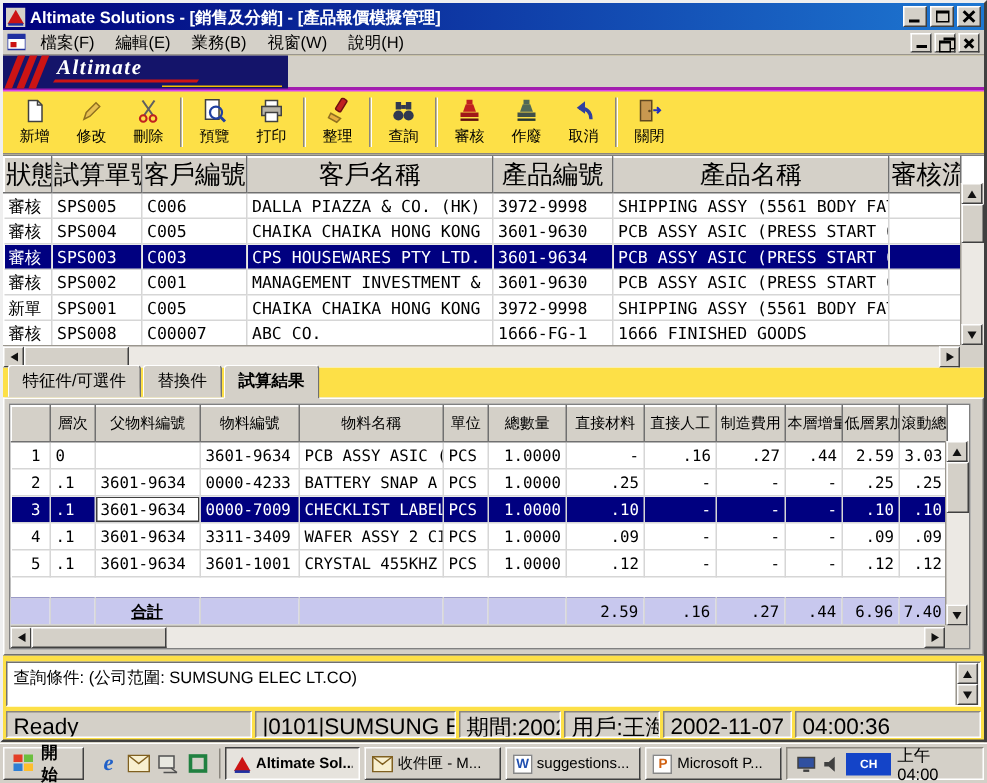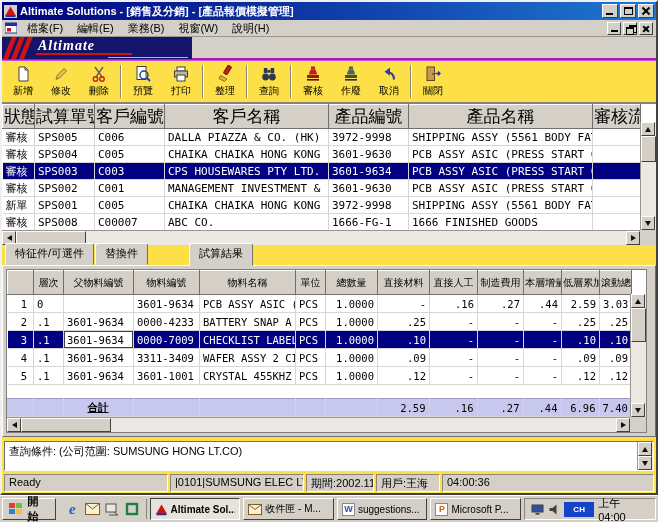--- a/index.html
+++ b/index.html
@@ -60,21 +60,21 @@
   .topgrid { height:142px; position:relative; background:#fff; border-top:1px solid #808080; overflow:hidden; }
   .tg { width:638px; font-size:11px; }
   .tg th { height:17px; font-size:17px; }
   .tg td { height:17px; font-size:11px; }
   .ta1{width:32px}.ta2{width:60px}.ta3{width:70px}.ta4{width:164px}.ta5{width:80px}.ta6{width:184px}.ta7{width:48px}
 
   
   .tabstrip { height:20px; display:flex; align-items:flex-end; gap:1px; padding:2px 3px 0; position:relative; z-index:2; }
   .tab { padding:2px 9px 3px; font-size:11px; background:#d4d0c8; border:1px solid; border-color:#fff #707070 #d4d0c8 #fff;
          border-radius:3px 3px 0 0; cursor:default; }
-  .tab.active { font-weight:normal; margin-bottom:-1px; padding-bottom:4px;margin-left:40px; }
+  .tab.active { font-weight:bold; margin-bottom:-1px; padding-bottom:4px; }
   .tabpanel { height:172px; border:1px solid; border-color:#fff #707070 #707070 #fff; background:#d4d0c8; padding:3px 2px 3px 3px; position:relative; z-index:1; }
 
   
   .bgrid { position:relative; width:641px; height:164px; background:#fff; border:1px solid #808080; overflow:hidden; }
   .bt { width:624px; font-size:10.5px; }
   .bt th { height:24px; font-size:10px; white-space:normal; line-height:11px; vertical-align:middle; }
   .bt td { height:18px; font-size:10.5px; }
   .bt td:first-child { text-align:right; padding-right:6px; }
   .bt td:nth-child(n+7):nth-child(-n+13) { text-align:right; }
   .cb1{width:26px}.cb2{width:30px}.cb3{width:70px}.cb4{width:66px}.cb5{width:96px}.cb6{width:30px}.cb7{width:52px}
@@ -97,21 +97,21 @@
   .tri.right { border-top:3px solid transparent; border-bottom:3px solid transparent; border-left:5px solid #101010; }
   .corner { position:absolute; right:0; bottom:0; width:16px; height:15px; background:#d4d0c8; }
 
   
   .querybox { margin:4px 2px 0; width:650px; height:30px; background:#fff; border:1px solid; border-color:#707070 #fff #fff #707070;
               position:relative; font-size:11px; padding:2px 20px 2px 4px; overflow:hidden; }
   .querybox .vscroll { top:0; right:0; bottom:0; }
 
   
   .statusbar { margin-top:3px; height:18px; display:flex; gap:2px; padding:0 2px; }
-  .spanel { border:1px solid; border-color:#8a867e #fff #fff #8a867e; font-size:11px; padding:1px 4px;
+  .spanel { border:1px solid; border-color:#8a867e #fff #fff #8a867e; font-size:15px; padding:1px 4px;
             white-space:nowrap; overflow:hidden; background:#d4d0c8; }
   .sp-ready{width:164px} .sp-co{width:134px} .sp-period{width:68px} .sp-user{width:64px} .sp-date{width:86px} .sp-time{flex:1}
 
   
   .taskbar { position:absolute; left:0; top:495px; width:658px; height:27px; background:var(--taskbar-bg,#d4d0c8);
              border-top:1px solid #fff; display:flex; align-items:center; padding:0 2px; gap:3px; }
   .startbtn { height:22px; border:1px solid; border-color:#fff #404040 #404040 #fff; display:flex; align-items:center;
               gap:4px; padding:0 6px; font-weight:bold; font-size:11px; background:#d4d0c8; }
   .flag { width:15px; height:12px; display:grid; grid-template-columns:6px 6px; grid-template-rows:5px 5px; gap:1px; }
   .flag i { display:block; } .f1{background:#e33e26}.f2{background:#6cbf3f}.f3{background:#2f7fd4}.f4{background:#fdbe2e}
@@ -583,37 +583,38 @@
           </div>
         <div class="sbtn">
             <span class="tri right"></span>
           </div>
       </div>
       <div class="corner"></div>
     </div>
   </div>
 
   <div class="querybox">
-    <span>查詢條件: (公司范圍: SUMSUNG HONG LT.CO)</span>
+    <span>查詢條件: (公司范圍: SUMSUNG ELEC LT.CO)</span>
     <div class="vscroll">
       <div class="sbtn">
           <span class="tri up"></span>
         </div>
       <div class="track"></div>
       <div class="sbtn">
           <span class="tri down"></span>
         </div>
     </div>
   </div>
 
   <div class="statusbar">
     <div class="spanel sp-ready">Ready</div>
     <div class="spanel sp-co">|0101|SUMSUNG ELEC LT.CO</div>
     <div class="spanel sp-period">期間:2002.11</div>
     <div class="spanel sp-user">用戶:王海</div>
+    <div class="spanel sp-date">2002-11-07</div>
     <div class="spanel sp-time">04:00:36</div>
   </div>
 
 </div>
 
 <div class="taskbar">
   <div class="startbtn">
     <span class="flag">
         <i class="f1"></i>
         <i class="f2"></i>

